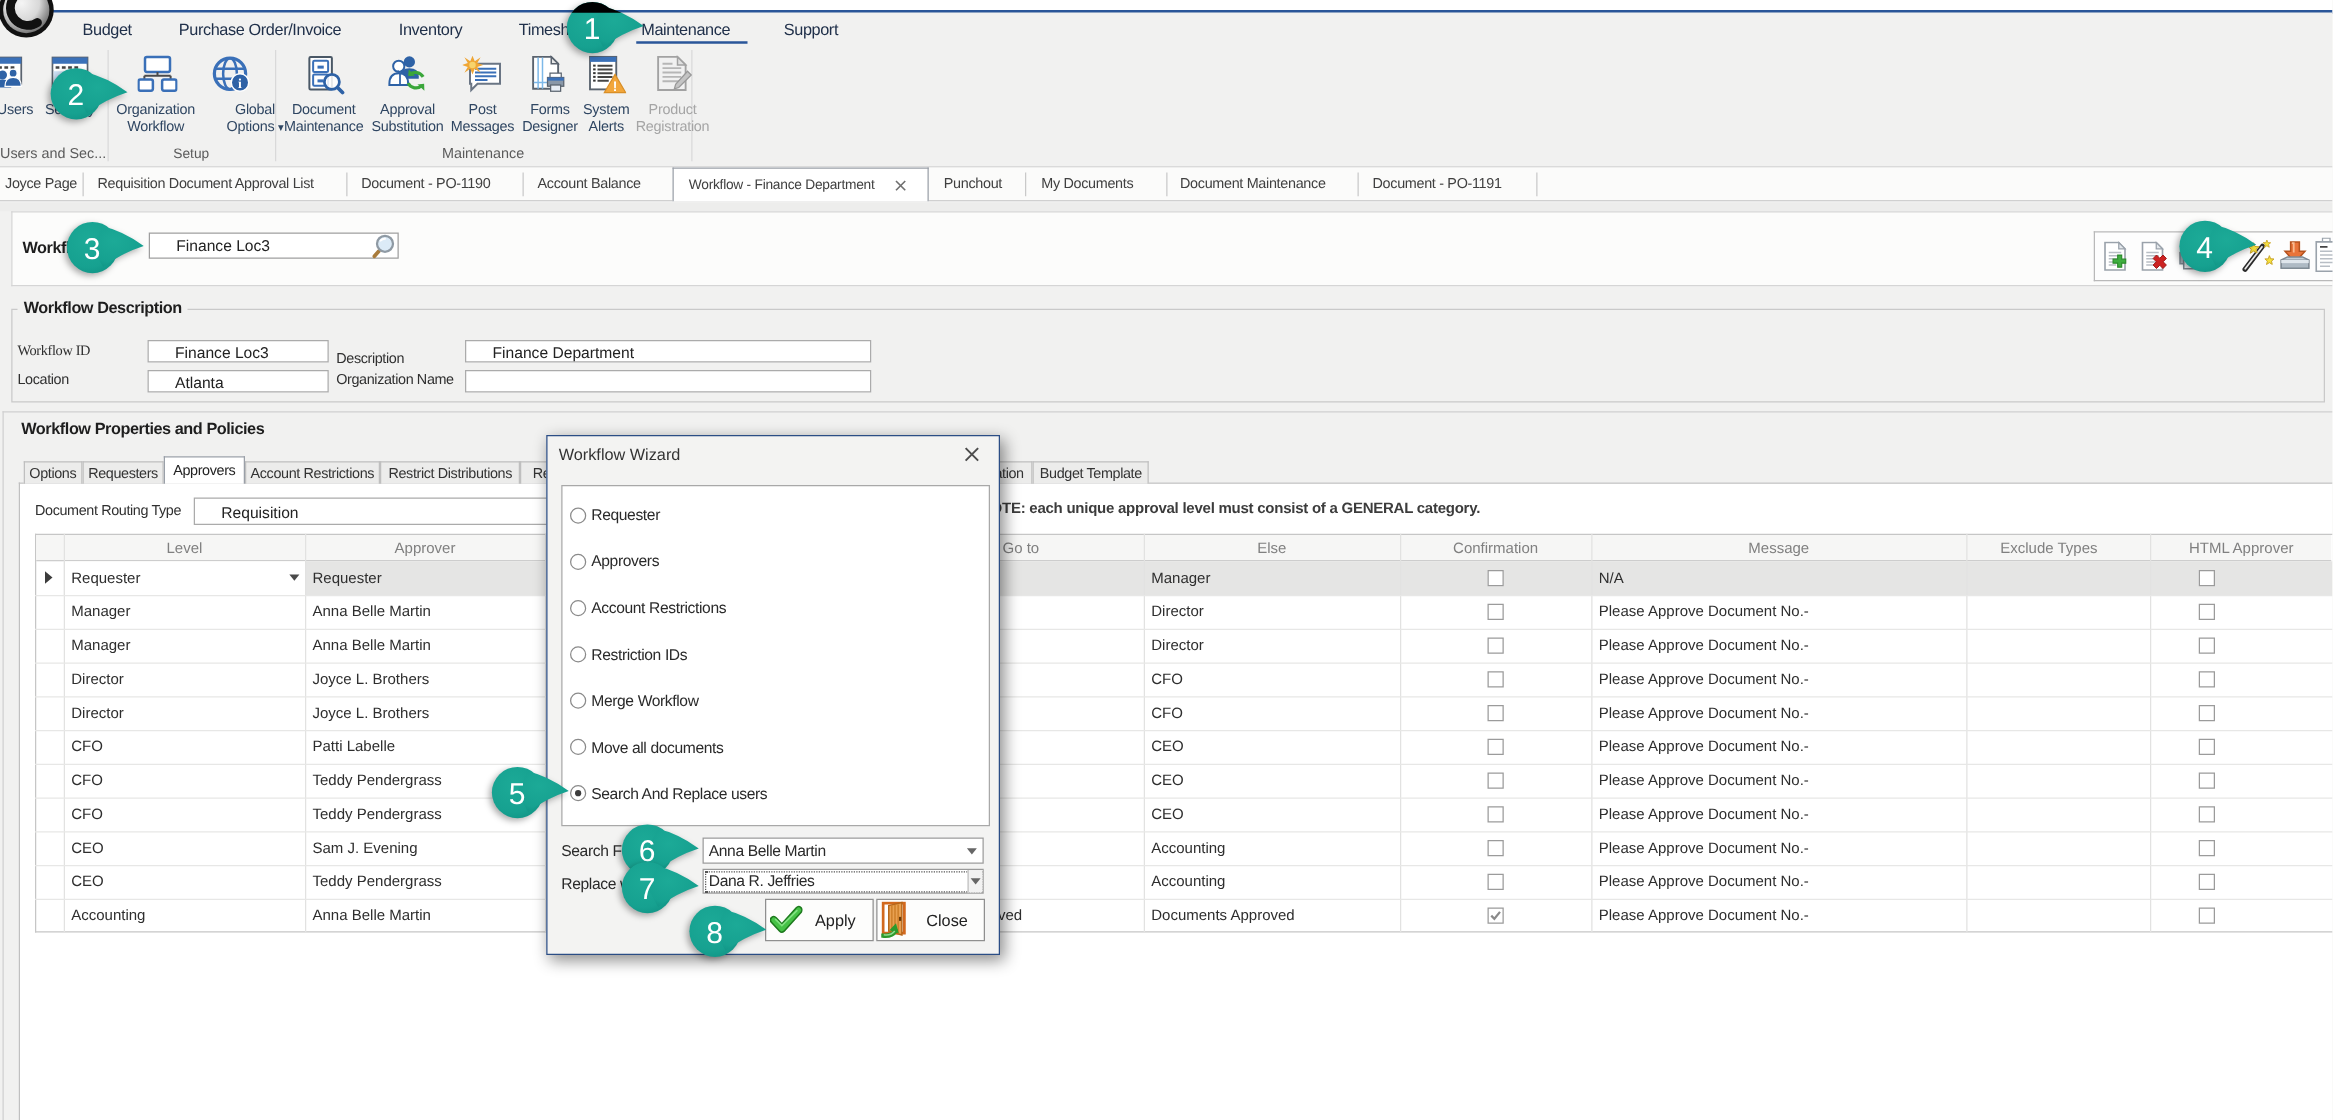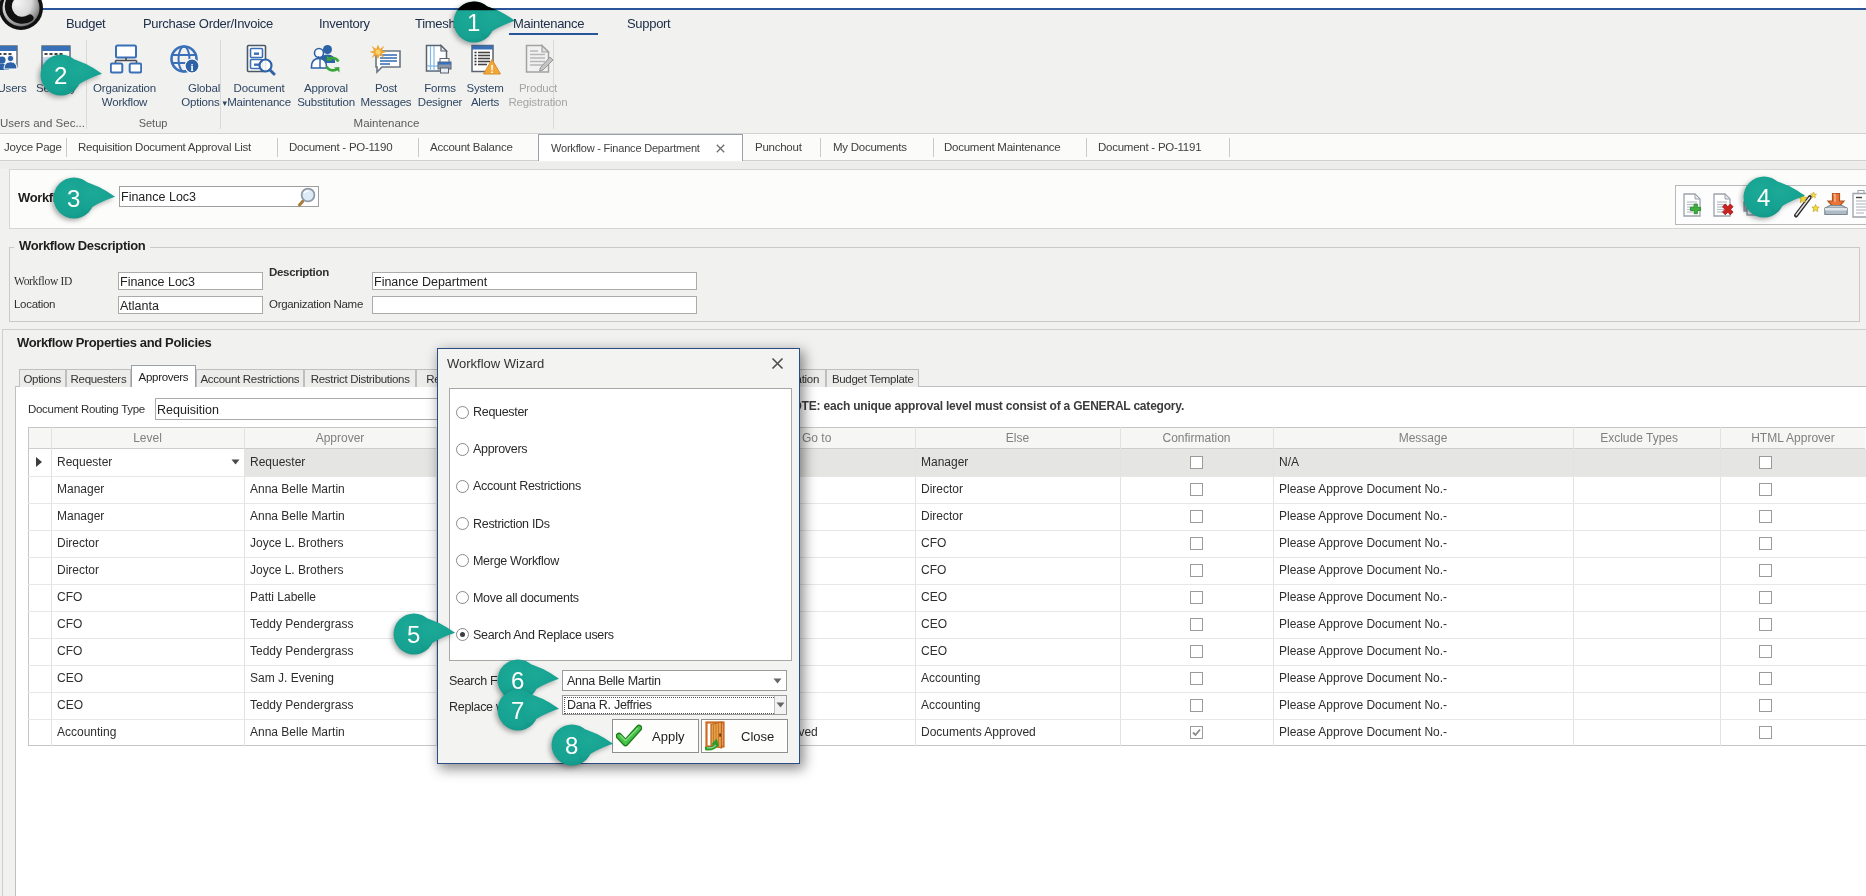--- a/index.html
+++ b/index.html
@@ -1,20 +1,20 @@
 <!DOCTYPE html>
 <html><head>
 <meta charset="utf-8">
 <style>
 * { margin:0; padding:0; box-sizing:border-box; }
 html,body { width:1866px; height:896px; overflow:hidden; }
 body { position:relative; background:#f1f1f0; font-family:"Liberation Sans", sans-serif; color:#333; }
 .abs { position:absolute; }
 .lbl { position:absolute; font-size:11.5px; letter-spacing:-0.3px; color:#303030; white-space:nowrap; }
-.inp { position:absolute; background:#fff; border:1px solid #ababab; font-size:12.5px; color:#222; padding:2px 0 0 1px; white-space:nowrap; }
+.inp { position:absolute; background:#fff; border:1px solid #ababab; font-size:12.5px; color:#222; padding:2px 0 0 21px; white-space:nowrap; }
 .vline { position:absolute; width:1px; background:#d9d9d9; }
 .hline { position:absolute; height:1px; background:#d9d9d9; }
 </style>
 </head>
 <body>
 
 <div class="abs" style="left:0;top:0;width:1866px;height:10px;background:#ffffff;"></div>
 <div class="abs" style="left:0;top:8px;width:1866px;height:2.5px;background:#2a5699;"></div>
 
 <svg class="abs" style="left:-2px;top:-15px;z-index:3;" width="48" height="46" viewBox="0 0 48 46">
@@ -293,21 +293,21 @@
       <line x1="4" y1="23" x2="12" y2="23"></line>
     </g>
   <line x1="4" y1="7.5" x2="10" y2="7.5" stroke="#444" stroke-width="1.4"></line>
 </svg>
 
 <div class="abs" style="left:9px;top:247px;width:1851px;height:75px;border:1px solid #c9c9c9;"></div>
 <div class="abs" style="top:245px;left:14px;background:#f1f1f0;padding:0 5px;font-size:13px;font-weight:bold;letter-spacing:-0.35px;color:#1e1e1e;transform:translateY(-7px);">Workflow Description</div>
 
 <div class="lbl" style="top:275px;left:14px;font-family:Liberation Serif, serif;">Workflow ID</div>
 <div class="inp" style="left:118px;top:272px;width:145px;height:18px;">Finance Loc3</div>
-<div class="lbl" style="top:266px;left:269px;font-weight:bold;">Description</div>
+<div class="lbl" style="top:281px;left:269px;">Description</div>
 <div class="inp" style="left:372px;top:272px;width:325px;height:18px;">Finance Department</div>
 <div class="lbl" style="top:298px;left:14px;">Location</div>
 <div class="inp" style="left:118px;top:296px;width:145px;height:18px;">Atlanta</div>
 <div class="lbl" style="top:298px;left:269px;">Organization Name</div>
 <div class="inp" style="left:372px;top:296px;width:325px;height:18px;"></div>
 
 <div class="hline" style="left:2px;top:329px;width:1864px;background:#cfcfcf;"></div>
 <div class="vline" style="left:2px;top:329px;height:567px;background:#cfcfcf;"></div>
 <div class="abs" style="top:335px;left:17px;font-size:13px;font-weight:bold;letter-spacing:-0.35px;color:#1e1e1e;">Workflow Properties and Policies</div>
 

